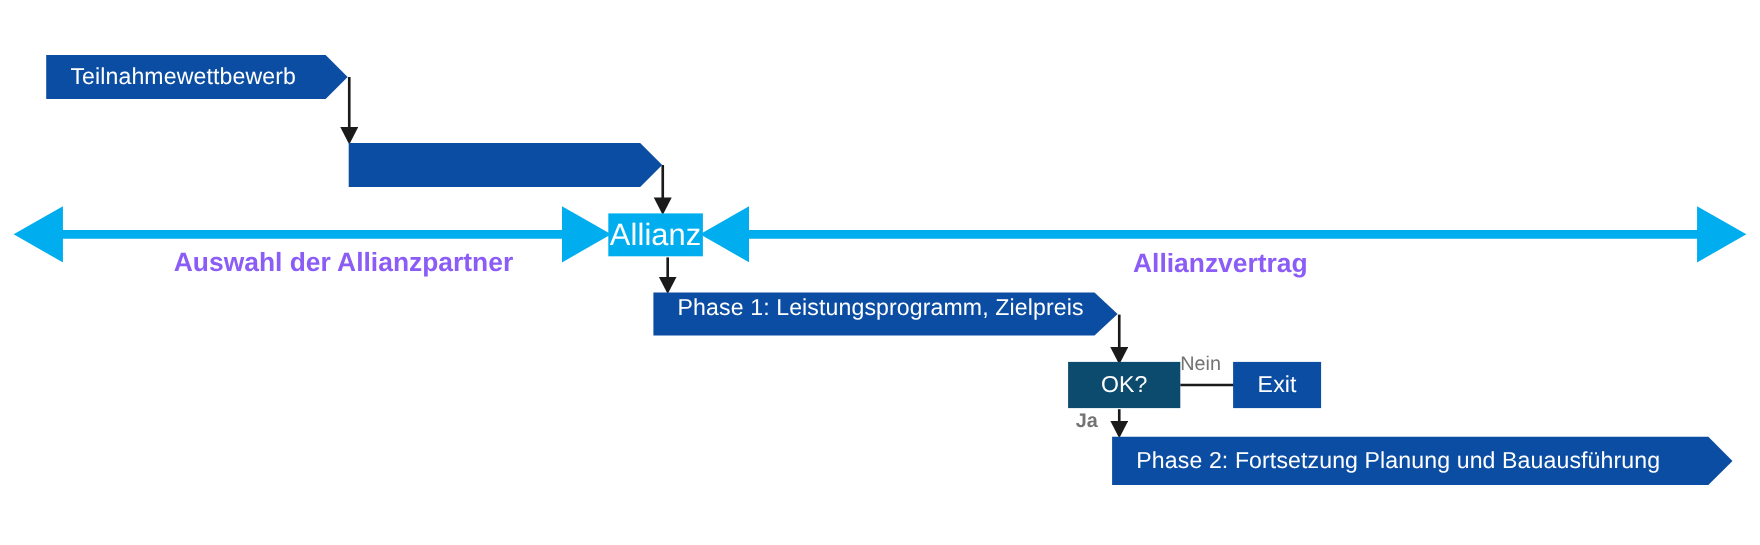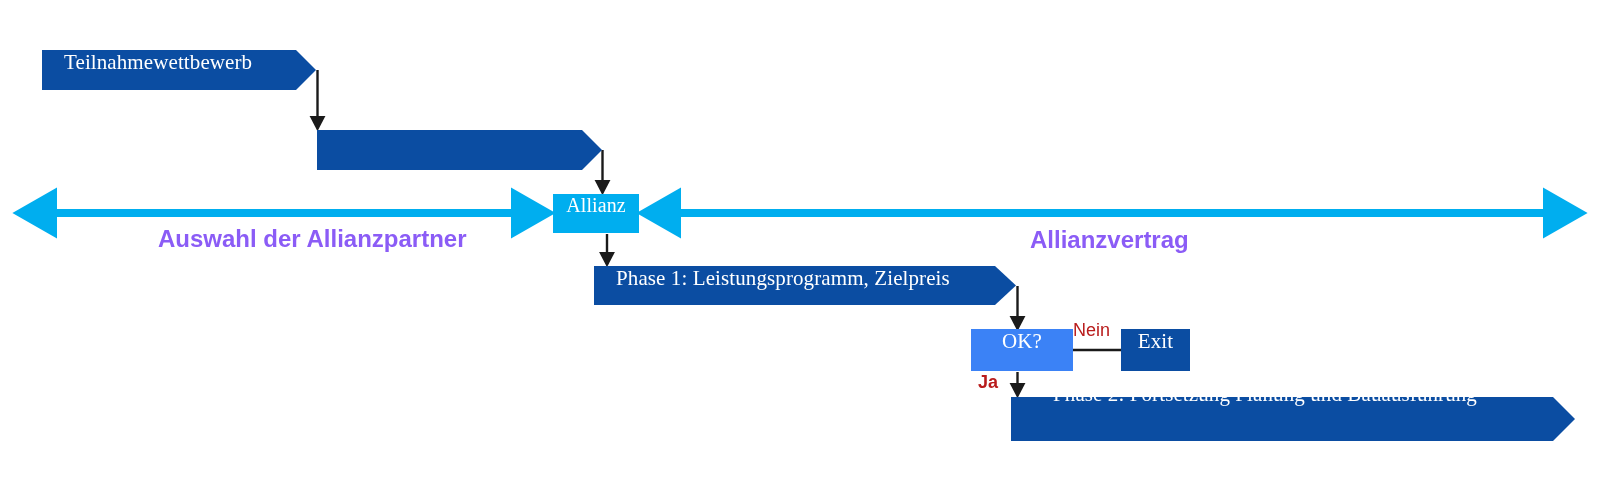--- a/index.html
+++ b/index.html
@@ -20,56 +20,55 @@
   .layer-svg {
     position: absolute;
     left: 0;
     top: 0;
     width: 1600px;
     height: 495px;
   }
   .node {
     position: absolute;
     display: flex;
-    align-items: flex-start;
+    align-items: center;
     box-sizing: border-box;
     white-space: nowrap;
-    font-family: Liberation Serif, serif;
   }
   .chevron-label,
   .box-label {
     color: #ffffff;
     font-size: 21px;
     letter-spacing: 0.1px;
   }
   .chevron-label {
     padding-left: 22px;
   }
   .axis-label {
     position: absolute;
     font-size: 24px;
     font-weight: bold;
     color: #8b5cf6;
     white-space: nowrap;
   }
   .edge-label {
     position: absolute;
     font-size: 18px;
-    color: #b91c1c;
+    color: #737373;
     white-space: nowrap;
   }
   .allianz-box {
     background: #00AEEF;
     justify-content: center;
   }
   .allianz-box .box-label {
-    font-size: 20px;
+    font-size: 28px;
   }
   .decision-box {
-    background: #3b82f6;
+    background: #0c4a6e;
     justify-content: center;
   }
   .exit-box {
     background: #0B4DA2;
     justify-content: center;
   }
 </style>
 </head>
 <body>
 
@@ -115,33 +114,33 @@
 
   <div class="node" style="left:42px; top:50px; width:274px; height:40px;">
     <span class="chevron-label">Teilnahmewettbewerb</span>
   </div>
 
 
   <div class="node" style="left:594px; top:266px; width:422px; height:27px;">
     <span class="chevron-label">Phase 1: Leistungsprogramm, Zielpreis</span>
   </div>
 
-  <div class="node" style="left:1011px; top:382px; width:564px; height:44px;padding-left:20px;">
+  <div class="node" style="left:1011px; top:397px; width:564px; height:44px;">
     <span class="chevron-label">Phase 2: Fortsetzung Planung und Bauausführung</span>
   </div>
 
   <div class="node allianz-box" style="left:553px; top:194px; width:86px; height:39px;">
     <span class="box-label">Allianz</span>
   </div>
 
   <div class="node decision-box" style="left:971px; top:329px; width:102px; height:42px;">
     <span class="box-label">OK?</span>
   </div>
 
-  <div class="node exit-box" style="left:1121px; top:329px; width:69px; height:42px;">
+  <div class="node exit-box" style="left:1121px; top:329px; width:80px; height:42px;">
     <span class="box-label">Exit</span>
   </div>
 
   <div class="axis-label" style="left:158px; top:225px;">Auswahl der Allianzpartner</div>
 
   <div class="axis-label" style="left:1030px; top:226px;">Allianzvertrag</div>
 
   <div class="edge-label" style="left:1073px; top:320px;">Nein</div>
 
   <div class="edge-label" style="left:978px; top:372px;font-weight:bold;">Ja</div>

